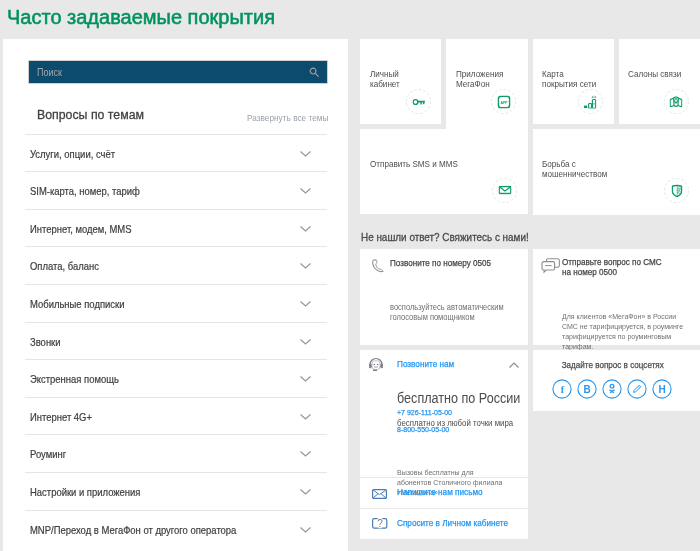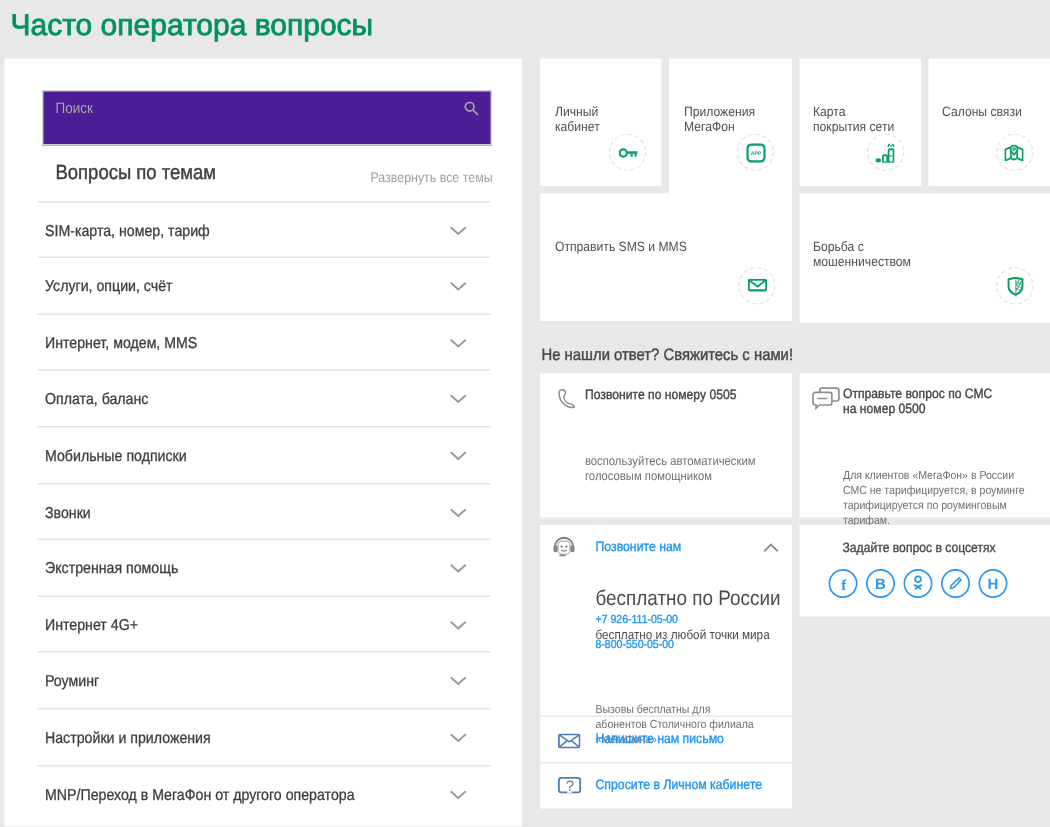--- a/index.html
+++ b/index.html
@@ -4,61 +4,61 @@
 <title>FAQ</title>
 <style>
   * { margin:0; padding:0; box-sizing:border-box; }
   html,body { width:700px; height:551px; overflow:hidden; }
   body { background:#e8e8e8; font-family:"Liberation Sans", sans-serif; position:relative; }
   .abs { position:absolute; }
   .tx { display:inline-block; transform:scaleX(0.9); transform-origin:0 0; white-space:pre; }
   h1 { position:absolute; left:7px; top:6px; font-size:20px; font-weight:400; -webkit-text-stroke:0.55px #00935e; color:#00935e; white-space:pre; }
   
   #panel { position:absolute; left:3px; top:39px; width:345px; height:512px; background:#fff; }
-  #search { position:absolute; left:25px; top:21px; width:300px; height:37px; border:1px solid #cfcfcf; background:#4c1d95; }
+  #search { position:absolute; left:25px; top:21px; width:300px; height:24px; border:1px solid #cfcfcf; background:#0c4a6e; }
   #search .ph { position:absolute; left:8px; top:6px; font-size:10px; color:#a7a7a7; }
   #search svg { position:absolute; }
   #qheading { position:absolute; left:22px; top:68px; font-size:13.7px; color:#3f3f3f;padding-left:12px; -webkit-text-stroke:0.3px #3f3f3f; }
   #expand { position:absolute; left:244px; top:73.5px; font-size:9.2px; color:#9aa1a8; }
   #topics { position:absolute; left:21.6px; top:94.7px; width:302.4px; }
   .topic { position:relative; height:37.6px; border-top:1px solid #e5e5e5; }
   .topic .t { position:absolute; left:5px; top:13px; font-size:10.5px; color:#3d3d3d; -webkit-text-stroke:0.2px #3d3d3d; }
   .topic svg { position:absolute; right:16px; top:16px; }
   
   .card { position:absolute; background:#fff; }
   .ctitle { position:absolute; left:9.5px; top:7px; font-size:9px; line-height:10px; color:#4f4f4f;margin-top:23px; }
   .iconwrap { position:absolute; width:25px; height:25px; border:1px dashed #dfeae2; border-radius:50%; }
   .iconwrap svg { position:absolute; left:50%; top:50%; transform:translate(-50%,-50%); }
   .blue { color:#2196f3; }
   .gray { color:#6f6f6f;margin-top:28px; }
   .sep { position:absolute; left:0; width:167.5px; border-top:1px solid #e8e8e8; }
 </style>
 </head>
 <body>
-<h1>Часто оператора вопросы</h1>
+<h1>Часто задаваемые покрытия</h1>
 
 <div id="panel">
   <div id="search">
     <span class="ph"><span class="tx">Поиск</span></span>
     <svg width="11" height="11" viewBox="0 0 11 11" fill="none" stroke="#a0a0a0" stroke-width="1.2" style="right:7.5px;top:6.3px;">
       <circle cx="4.1" cy="4.1" r="2.9"></circle>
         <line x1="6.4" y1="6.4" x2="9.6" y2="9.6"></line>
     </svg>
   </div>
   <div id="qheading"><span class="tx">Вопросы по темам</span></div>
   <div id="expand"><span class="tx">Развернуть все темы</span></div>
   <div id="topics">
     <div class="topic">
+        <span class="t"><span class="tx">Услуги, опции, счёт</span></span>
+        <svg width="11" height="6" viewBox="0 0 11 6" fill="none" stroke="#979797" stroke-width="1.2">
+          <path d="M0.5,0.5 L5.5,5 L10.5,0.5"></path>
+        </svg>
+      </div>
+    <div class="topic">
         <span class="t"><span class="tx">SIM-карта, номер, тариф</span></span>
-        <svg width="11" height="6" viewBox="0 0 11 6" fill="none" stroke="#979797" stroke-width="1.2">
-          <path d="M0.5,0.5 L5.5,5 L10.5,0.5"></path>
-        </svg>
-      </div>
-    <div class="topic">
-        <span class="t"><span class="tx">Услуги, опции, счёт</span></span>
         <svg width="11" height="6" viewBox="0 0 11 6" fill="none" stroke="#979797" stroke-width="1.2">
           <path d="M0.5,0.5 L5.5,5 L10.5,0.5"></path>
         </svg>
       </div>
     <div class="topic">
         <span class="t"><span class="tx">Интернет, модем, MMS</span></span>
         <svg width="11" height="6" viewBox="0 0 11 6" fill="none" stroke="#979797" stroke-width="1.2">
           <path d="M0.5,0.5 L5.5,5 L10.5,0.5"></path>
         </svg>
       </div>

